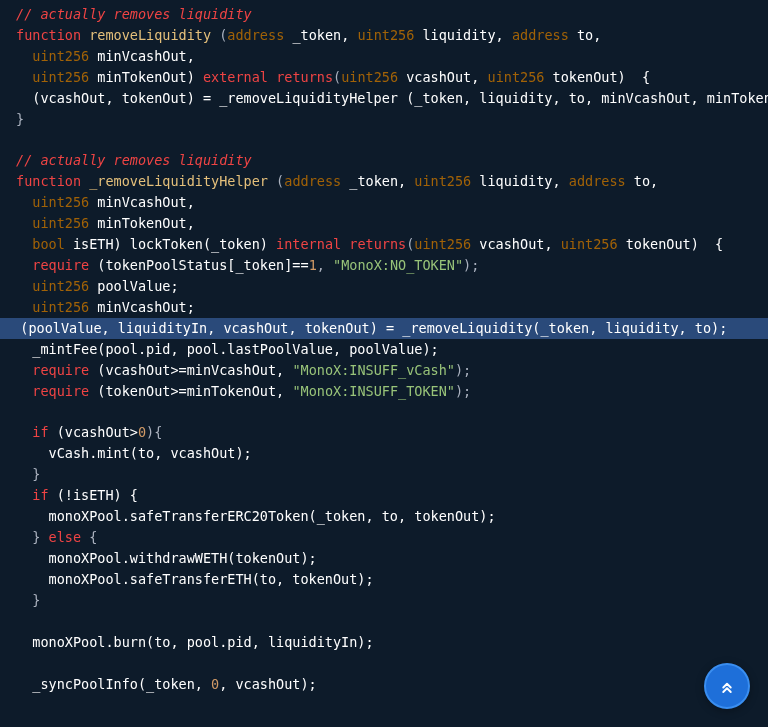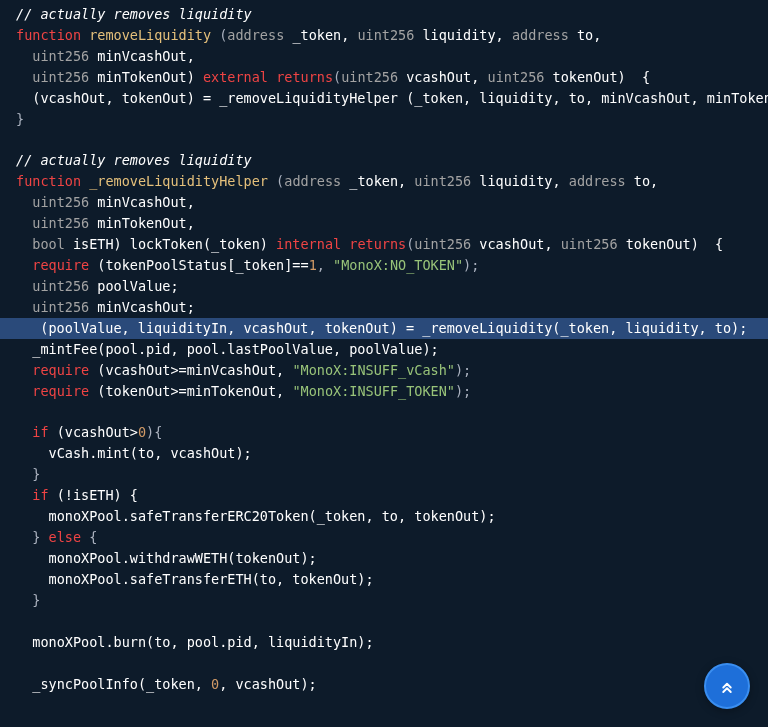--- a/index.html
+++ b/index.html
@@ -9,33 +9,33 @@
       font-size: 13.5px;
       line-height: 1.55;
       color: #c5c8c6;
       width: 768px;
       height: 727px;
       overflow: hidden;
       padding: 4px 0 0 16px;
       position: relative;
     }
     .code-line { white-space: pre; }
-    .comment { color: #ffffff; font-style: italic; }
+    .comment { color: #ef4444; font-style: italic; }
     .keyword { color: #ef4444; }
-    .type { color: #a3a3a3; }
+    .type { color: #a16207; }
     .func-name { color: #e5c07b; text-align: right; }
     .identifier { color: #ffffff; }
     .string { color: #98c379; }
     .number { color: #d19a66; }
     .punct { color: #abb2bf; }
     .highlighted {
       background: #2a4a7a;
       display: block;
       margin-left: -16px;
-      padding-left: 24px;
+      padding-left: 4px;
       width: calc(100% + 16px);
     }
     .scroll-top-btn {
       position: absolute;
       right: 18px;
       bottom: 18px;
       width: 46px;
       height: 46px;
       border-radius: 50%;
       background: #1e6fd9;

